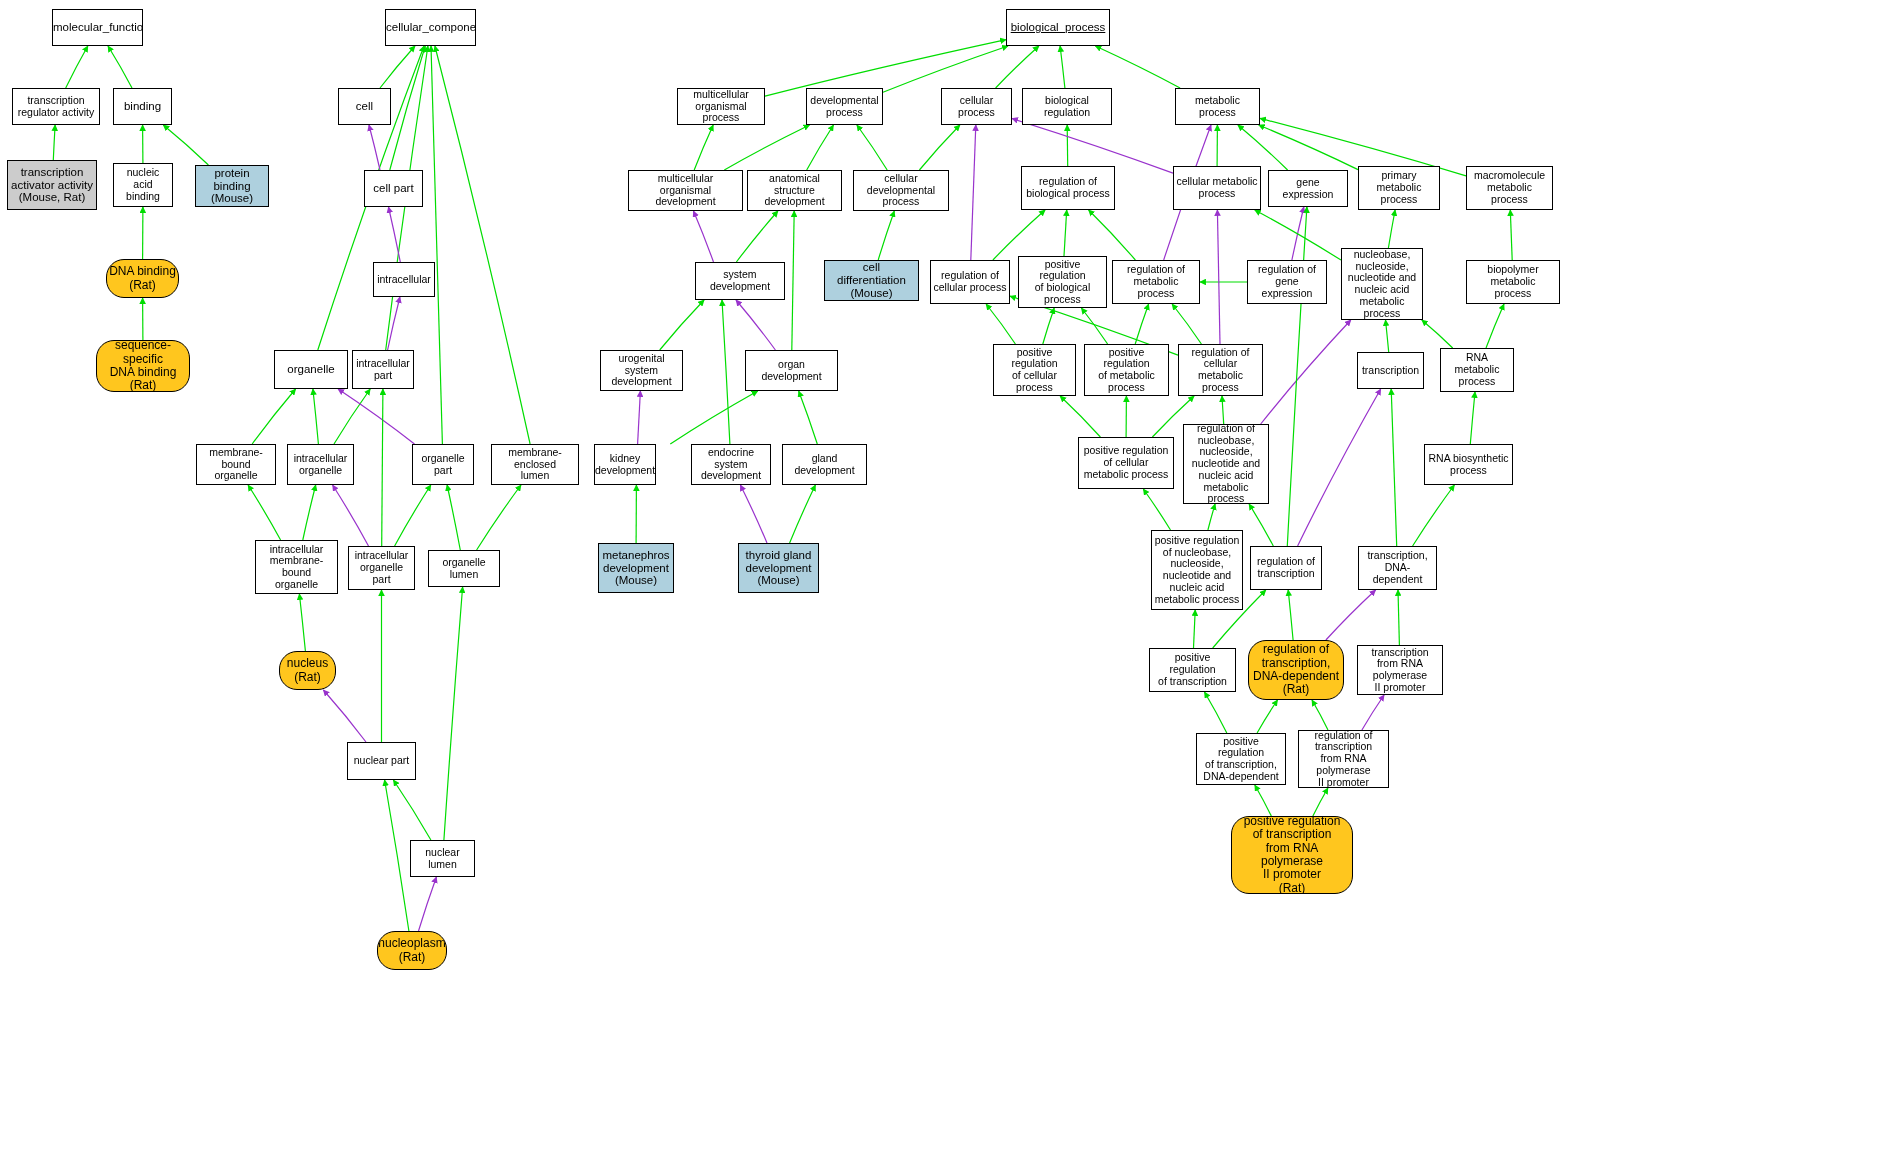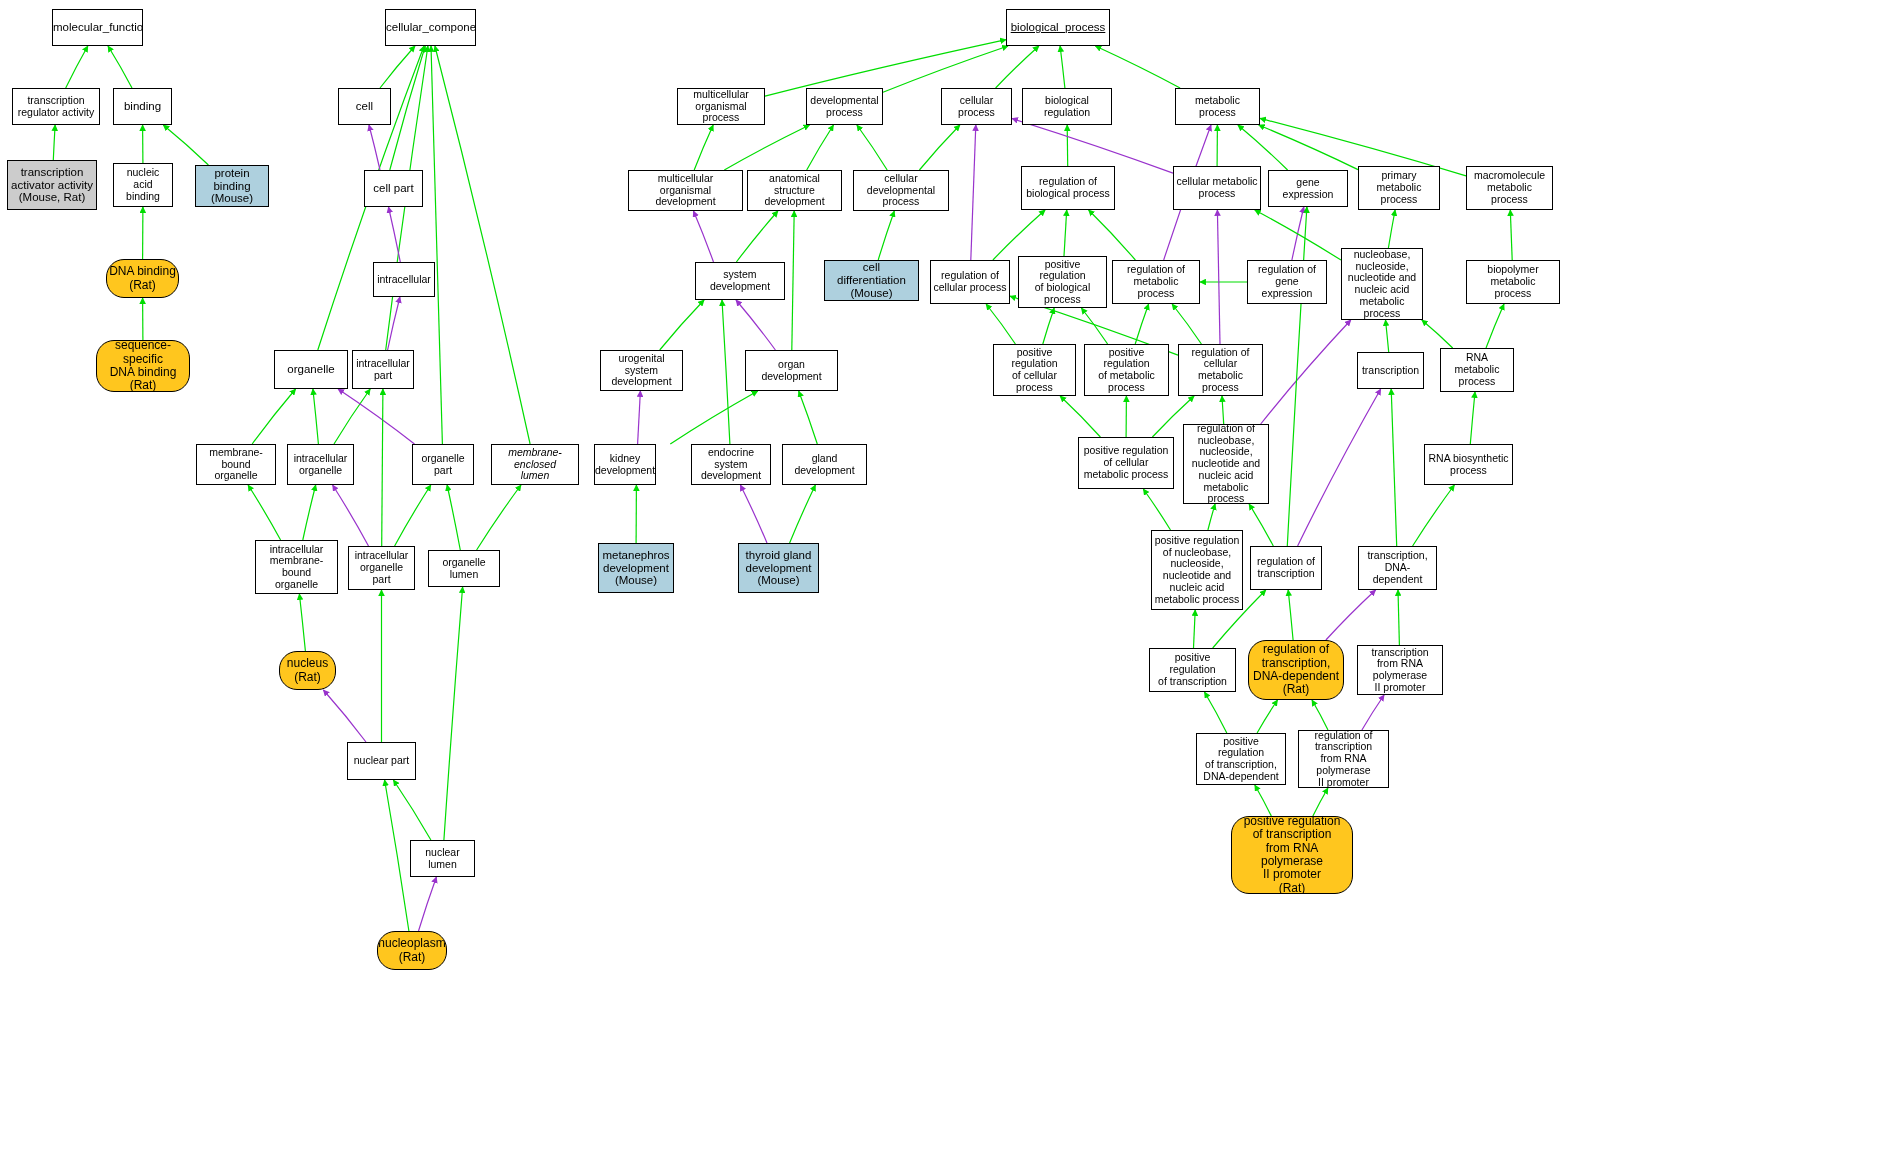--- a/index.html
+++ b/index.html
@@ -200,21 +200,21 @@
       </div>
       <div class="node white s10" style="left: 196px; top: 444px; width: 80px; height: 41px;">
         <span class="lbl">membrane-bound<br>organelle</span>
       </div>
       <div class="node white s10" style="left: 287px; top: 444px; width: 67px; height: 41px;">
         <span class="lbl">intracellular<br>organelle</span>
       </div>
       <div class="node white s10" style="left: 412px; top: 444px; width: 62px; height: 41px;">
         <span class="lbl">organelle part</span>
       </div>
-      <div class="node white s10" style="left: 491px; top: 444px; width: 88px; height: 41px; font-style: italic;">
+      <div class="node white s10" style="left: 491px; top: 444px; width: 88px; height: 41px;">
         <span class="lbl">membrane-enclosed<br>lumen</span>
       </div>
       <div class="node white s10" style="left: 255px; top: 540px; width: 83px; height: 54px;">
         <span class="lbl">intracellular<br>membrane-bound<br>organelle</span>
       </div>
       <div class="node white s10" style="left: 348px; top: 546px; width: 67px; height: 44px;">
         <span class="lbl">intracellular<br>organelle part</span>
       </div>
       <div class="node white s10" style="left: 428px; top: 550px; width: 72px; height: 37px;">
         <span class="lbl">organelle lumen</span>

